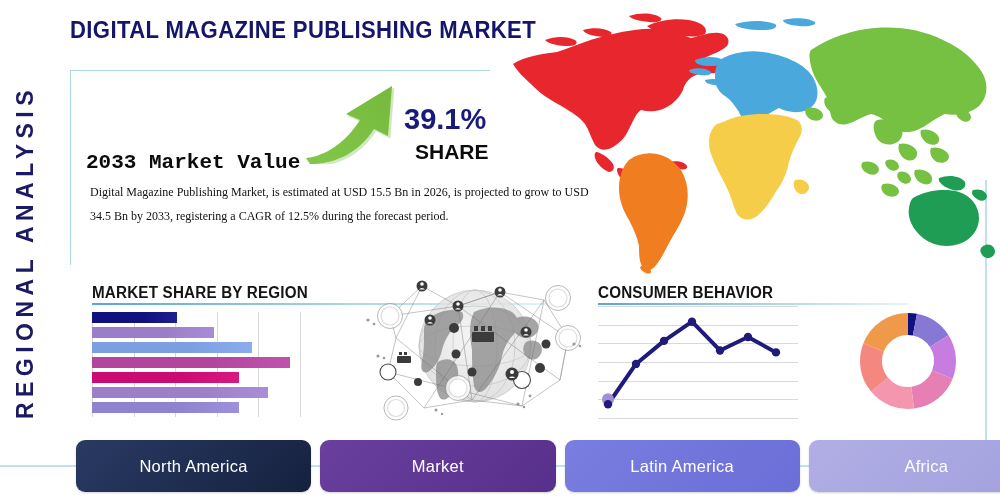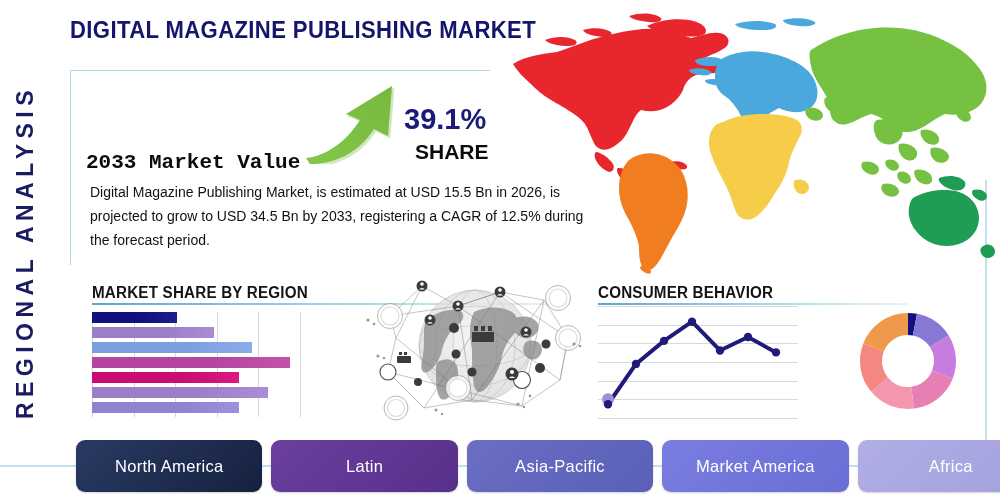--- a/index.html
+++ b/index.html
@@ -71,23 +71,23 @@
     color:#0b0b0b;white-space:nowrap;
     font-family:"Liberation Sans", sans-serif;
   }
   .growth-arrow{
     position:absolute;left:300px;top:84px;width:110px;height:80px;
   }
 
   .body-text{
     position:absolute;left:90px;top:180px;
     width:505px;
-    font-size:14px;line-height:24px;
+    font-size:12px;line-height:24px;
     color:#111111;
-    font-family:Liberation Sans, sans-serif;
+    font-family:Liberation Serif, serif;
   }
 
   
   .world-map{
     position:absolute;left:495px;top:2px;width:505px;height:272px;
   }
 
   
   .sec-head{
     position:absolute;
@@ -515,26 +515,23 @@
         <path d="M19.01536434676212 86.59635150793711 A48 48 0 0 1 11.370728677363942 38.33002147113544 L31.82581136690547 46.428761630198366 A26 26 0 0 0 35.96665568782949 72.57302373346593 Z" fill="#f4877f"></path>
         <path d="M11.370728677363942 38.33002147113544 A48 48 0 0 1 55.99999999999999 8 L55.99999999999999 30 A26 26 0 0 0 31.82581136690547 46.428761630198366 Z" fill="#ef9a4a"></path>
       </svg>
   </div>
 
   <div class="regions" id="regionBar">
       <div class="region-btn" style="background: linear-gradient(135deg, rgb(42, 58, 99) 0%, rgb(21, 33, 63) 100%);">
         <span>North America</span>
       </div>
       <div class="region-btn" style="background: linear-gradient(135deg, rgb(106, 63, 158) 0%, rgb(87, 48, 139) 100%);">
-        <span>Latin</span>
-      </div>
-      <div class="region-btn" style="background: linear-gradient(135deg, rgb(106, 111, 195) 0%, rgb(90, 95, 184) 100%);">
-        <span>Asia-Pacific</span>
+        <span>Market</span>
       </div>
       <div class="region-btn" style="background: linear-gradient(135deg, rgb(122, 126, 224) 0%, rgb(106, 110, 214) 100%);">
-        <span>Market America</span>
+        <span>Latin America</span>
       </div>
       <div class="region-btn" style="background: linear-gradient(135deg, rgb(176, 174, 228) 0%, rgb(163, 161, 222) 100%);">
         <span>Africa</span>
       </div>
     </div>
 
 </div>
 
 </body></html>

